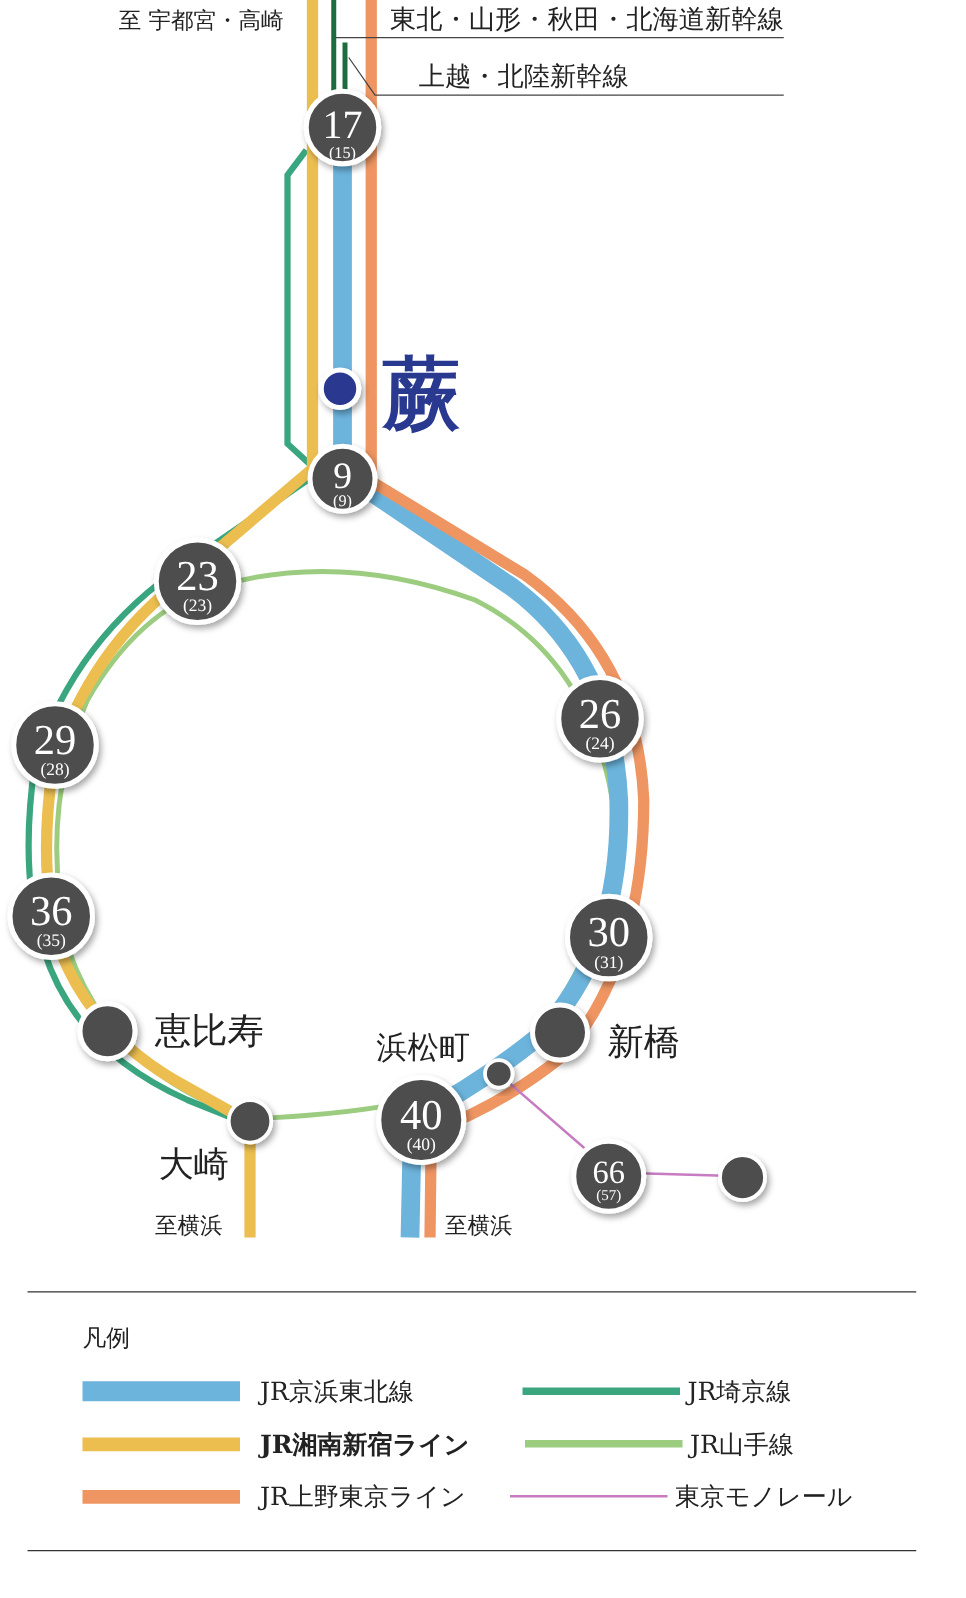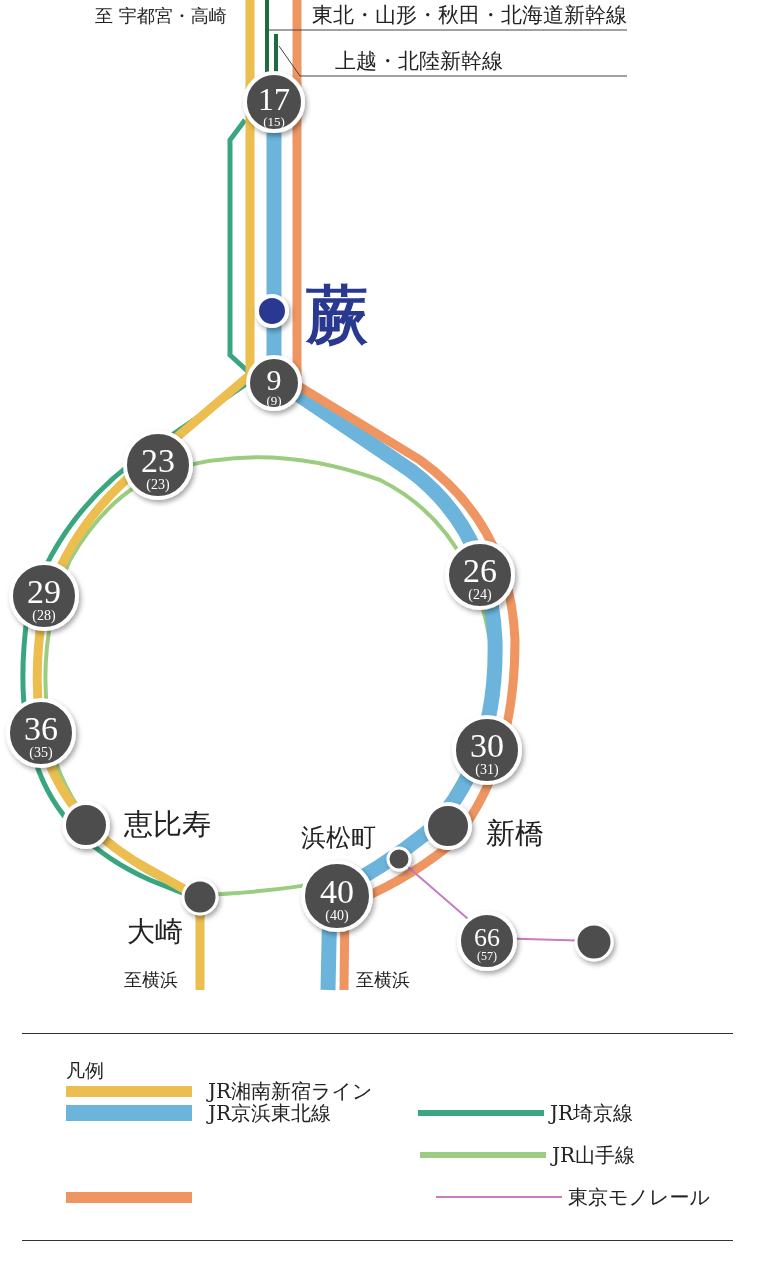--- a/index.html
+++ b/index.html
@@ -129,33 +129,34 @@
   <text class="lbl" x="356" y="986" font-size="18">至横浜</text>
 </svg>
 
 <div class="legend-rule" style="top:1033px;"></div>
 <div class="legend-title">凡例</div>
 
 <div class="legend-item" style="left:66px; top:1098px;">
   <span class="legend-swatch" style="height:16px; background:#6cb4dc;"></span>
   <span class="legend-label">JR京浜東北線</span>
 </div>
-<div class="legend-item" style="left:66px; top:1076px;">
+<div class="legend-item" style="left:66px; top:1140px;font-weight:bold;">
   <span class="legend-swatch" style="height:11px; background:#ebbe4f;"></span>
   <span class="legend-label">JR湘南新宿ライン</span>
 </div>
 <div class="legend-item" style="left:66px; top:1182px;">
   <span class="legend-swatch" style="height:11px; background:#ee9562;"></span>
+  <span class="legend-label">JR上野東京ライン</span>
 </div>
 <div class="legend-item" style="left:418px; top:1098px;">
   <span class="legend-swatch" style="height:6px; background:#3aa67f;"></span>
   <span class="legend-label" style="margin-left:6px;">JR埼京線</span>
 </div>
 <div class="legend-item" style="left:420px; top:1140px;align-items:center;">
   <span class="legend-swatch" style="height:6px; background:#9ccc7f;"></span>
   <span class="legend-label" style="margin-left:6px;">JR山手線</span>
 </div>
-<div class="legend-item" style="left:436px; top:1182px;align-items:center;">
+<div class="legend-item" style="left:408px; top:1182px;align-items:center;">
   <span class="legend-swatch" style="height:2px; background:#c77bc0;"></span>
   <span class="legend-label" style="margin-left:6px;">東京モノレール</span>
 </div>
 
 <div class="legend-rule" style="top:1240px;"></div>
 
 </body></html>

